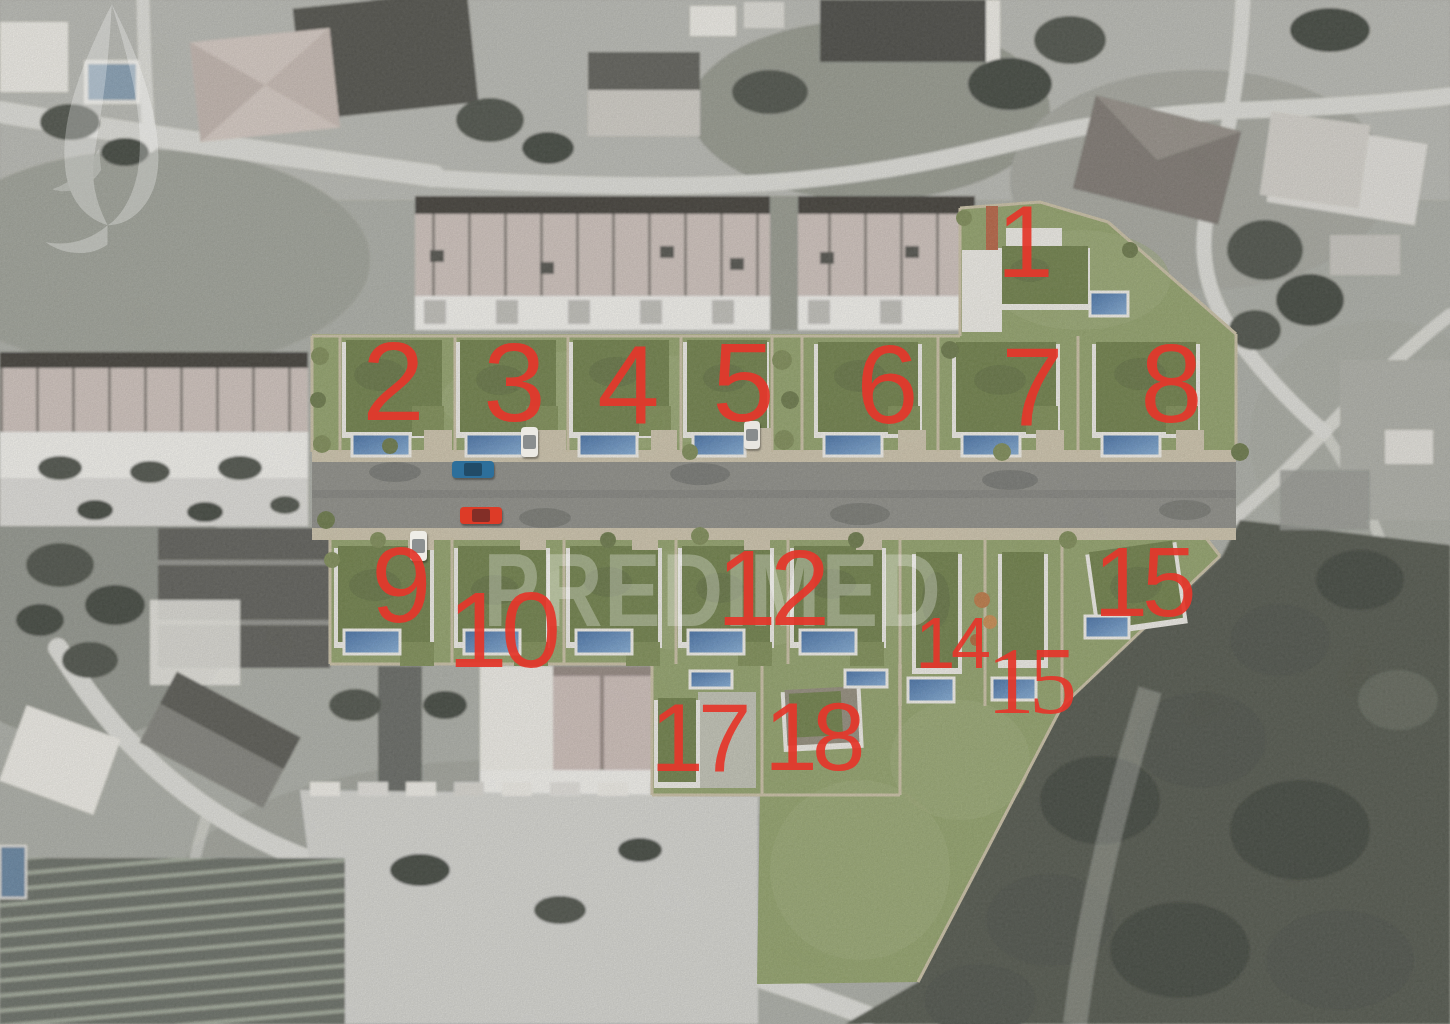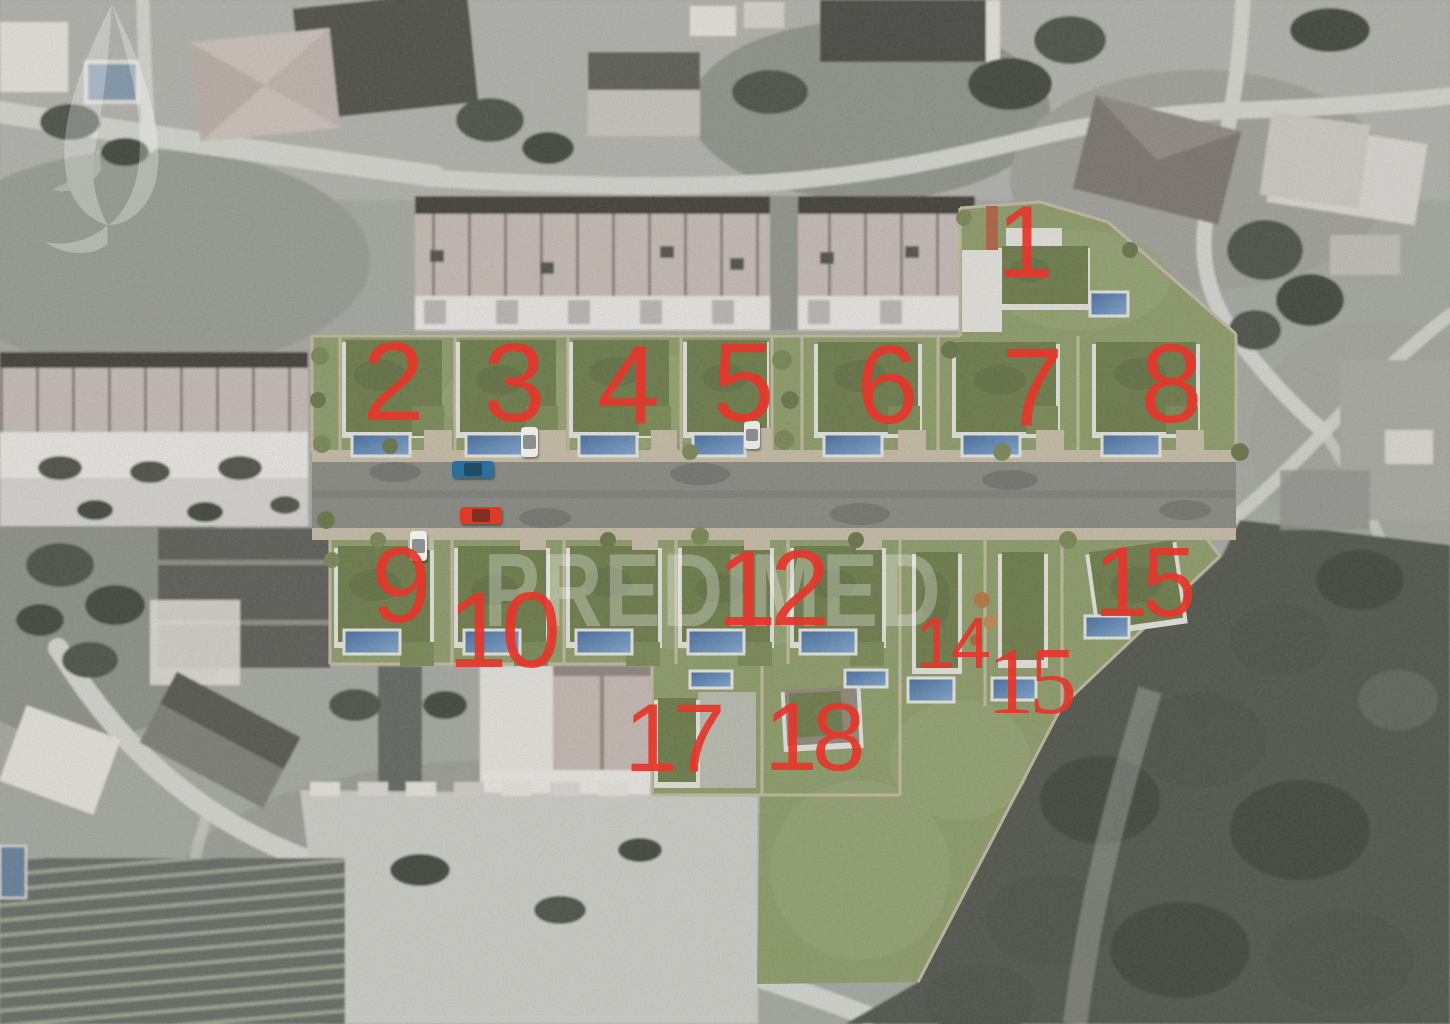--- a/index.html
+++ b/index.html
@@ -495,17 +495,17 @@
       <span class="lot-num" style="left: 740px; top: 387px; font-size: 112px;">5</span>
       <span class="lot-num" style="left: 884px; top: 389px; font-size: 112px;">6</span>
       <span class="lot-num" style="left: 1029px; top: 391px; font-size: 112px;">7</span>
       <span class="lot-num" style="left: 1168px; top: 388px; font-size: 112px;">8</span>
       <span class="lot-num" style="left: 398px; top: 589px; font-size: 108px;">9</span>
       <span class="lot-num" style="left: 501px; top: 587px; font-size: 108px; margin-top: 47px;">10</span>
       <span class="lot-num" style="left: 770px; top: 592px; font-size: 108px; text-align: right;">12</span>
       <span class="lot-num" style="left: 951px; top: 646px; font-size: 72px;">14</span>
       <span class="lot-num" style="left: 1029px; top: 685px; font-size: 96px; font-family: Liberation Serif, serif;">15</span>
       <span class="lot-num" style="left: 1142px; top: 586px; font-size: 98px;">15</span>
-      <span class="lot-num" style="left: 672px; top: 742px; font-size: 96px;">17</span>
+      <span class="lot-num" style="left: 698px; top: 742px; font-size: 96px;">17</span>
       <span class="lot-num" style="left: 812px; top: 741px; font-size: 96px;">18</span>
     </div>
 
 </div>
 
 </body></html>

